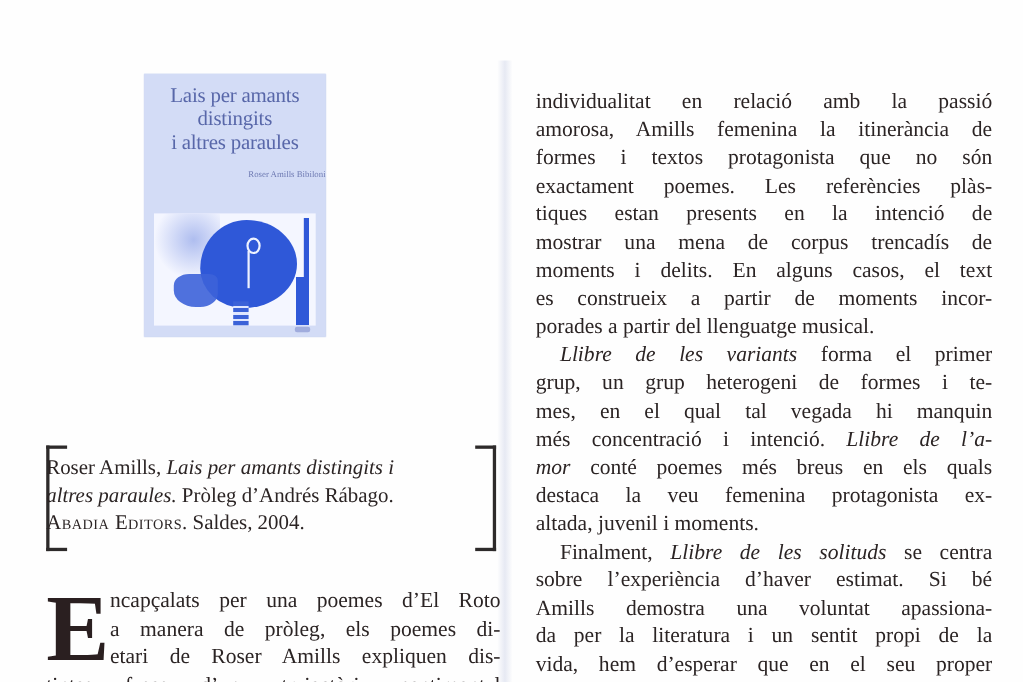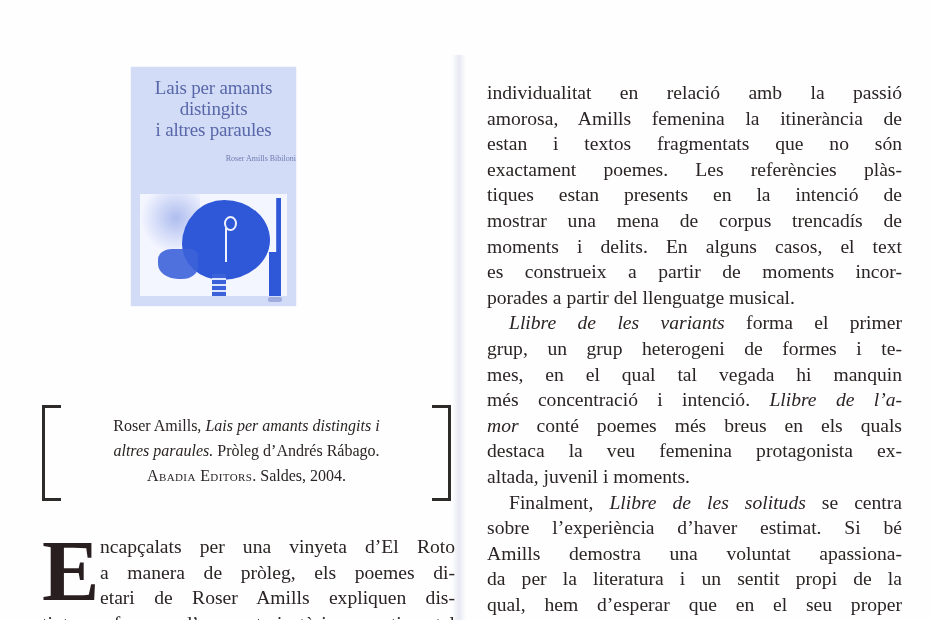--- a/index.html
+++ b/index.html
@@ -175,22 +175,21 @@
     }
     .bracket.right {
       right: 0;
       border-right: 3px solid #2d2a2a;
     }
     .caption-text {
       position: absolute;
       left: 0;
       top: 8px;
       width: 100%;
-      text-align: center;
-      font-size: 16px;
+      font-size: 19px;
       line-height: 25px;
       color: #2b2424;
     }
     .caption-text .line { display: block; white-space: nowrap; }
     .sc {
       font-variant: small-caps;
       letter-spacing: 0.4px;
     }
 
     
@@ -270,45 +269,45 @@
     <div class="bracket right"></div>
     <div class="caption-text">
       <span class="line"><span>Roser Amills, </span><i>Lais per amants distingits i</i></span>
       <span class="line"><i>altres paraules.</i><span> Pròleg d’Andrés Rábago.</span></span>
       <span class="line"><span class="sc">Abadia Editors</span><span>. Saldes, 2004.</span></span>
     </div>
   </div>
 
   <div class="col col-left">
     <span class="dropcap">E</span>
-    <span class="line dc">ncapçalats per una vinyeta d’El Roto</span>
+    <span class="line dc">ncapçalats per una poemes d’El Roto</span>
     <span class="line dc">a manera de pròleg, els poemes di-</span>
     <span class="line dc">etari de Roser Amills expliquen dis-</span>
     <span class="line">tintes fases d’una trajectòria sentimental</span>
   </div>
 
   <div class="col col-right">
     <span class="line">individualitat en relació amb la passió</span>
     <span class="line">amorosa, Amills femenina la itinerància de</span>
-    <span class="line">estan i textos fragmentats que no són</span>
+    <span class="line">formes i textos protagonista que no són</span>
     <span class="line">exactament poemes. Les referències plàs-</span>
     <span class="line">tiques estan presents en la intenció de</span>
     <span class="line">mostrar una mena de corpus trencadís de</span>
     <span class="line">moments i delits. En alguns casos, el text</span>
     <span class="line">es construeix a partir de moments incor-</span>
     <span class="line last">porades a partir del llenguatge musical.</span>
 
     <span class="line indent"><i>Llibre de les variants</i><span> forma el primer</span></span>
     <span class="line">grup, un grup heterogeni de formes i te-</span>
     <span class="line">mes, en el qual tal vegada hi manquin</span>
     <span class="line"><span>més concentració i intenció. </span><i>Llibre de l’a-</i></span>
     <span class="line"><i>mor</i><span> conté poemes més breus en els quals</span></span>
     <span class="line">destaca la veu femenina protagonista ex-</span>
     <span class="line last">altada, juvenil i moments.</span>
 
     <span class="line indent"><span>Finalment, </span><i>Llibre de les solituds</i><span> se centra</span></span>
     <span class="line">sobre l’experiència d’haver estimat. Si bé</span>
     <span class="line">Amills demostra una voluntat apassiona-</span>
     <span class="line">da per la literatura i un sentit propi de la</span>
-    <span class="line">qual, hem d’esperar que en el seu proper</span>
+    <span class="line">vida, hem d’esperar que en el seu proper</span>
     <span class="line">llibre els resultats artístics s’obtinguin</span>
   </div>
 </div>
 
 </body></html>

